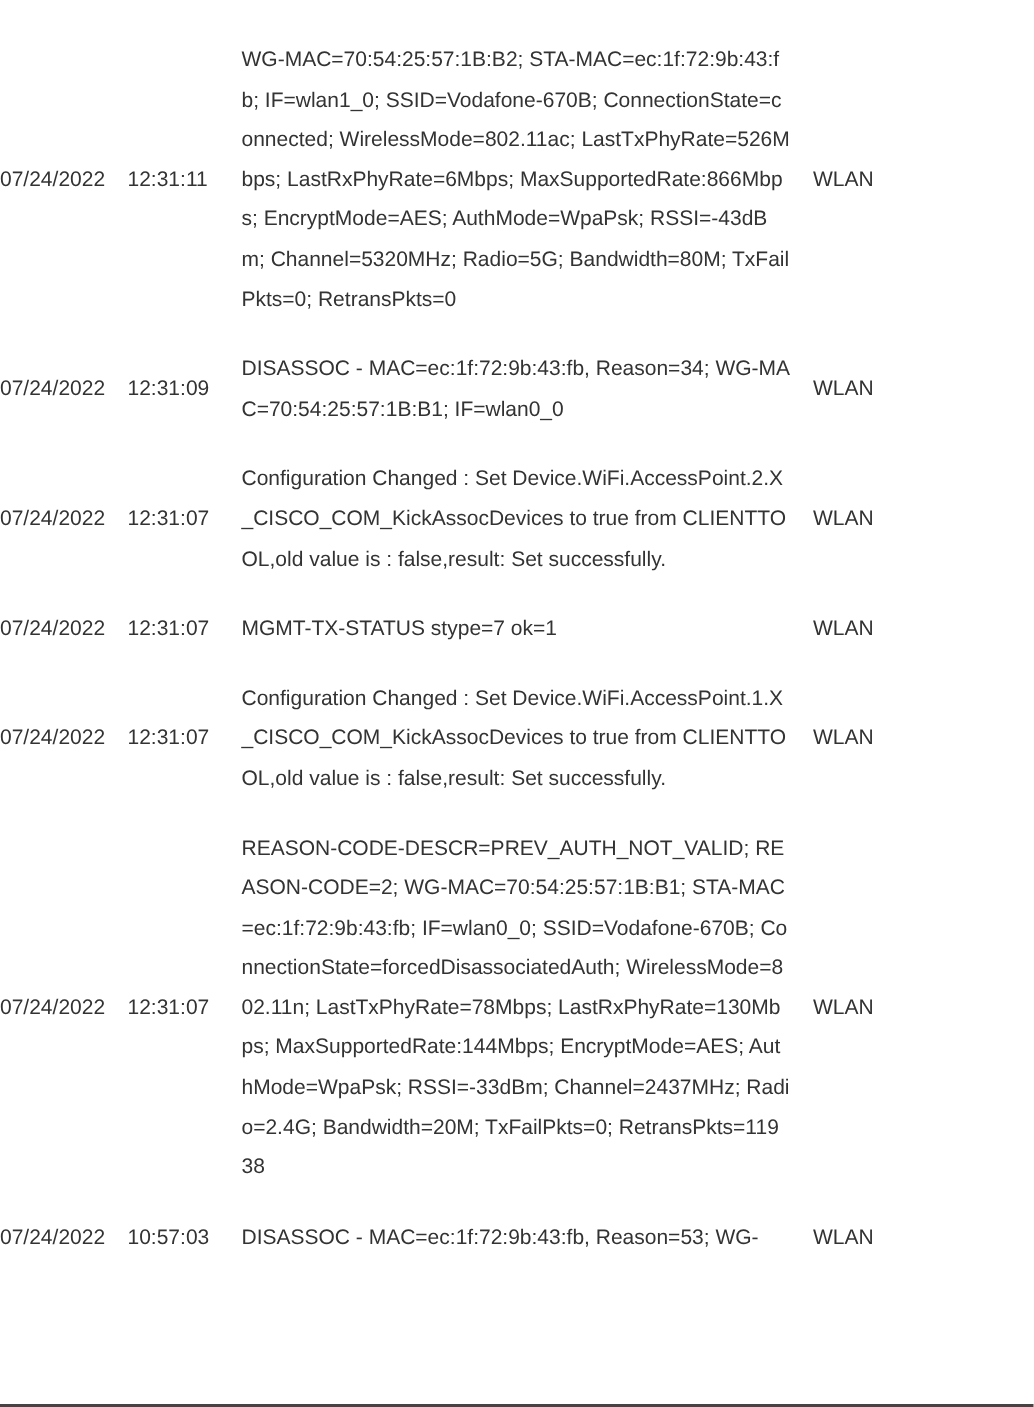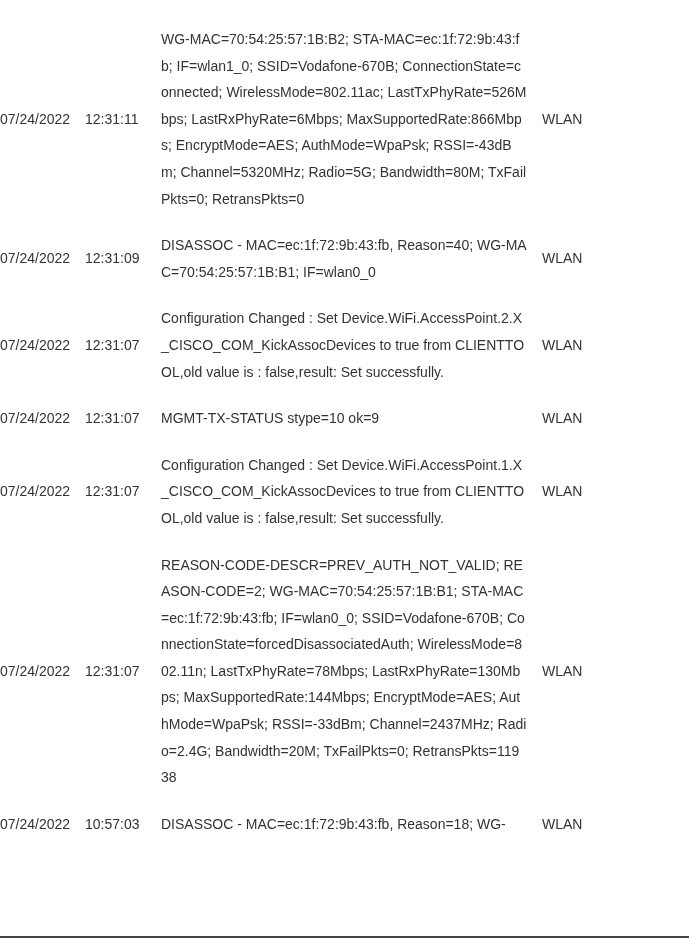--- a/index.html
+++ b/index.html
@@ -26,49 +26,49 @@
   <tbody>
     <tr class="row first-row">
       <td class="c-date-inner">07/24/2022</td>
       <td class="c-time">12:31:11</td>
       <td class="c-msg">WG-MAC=70:54:25:57:1B:B2; STA-MAC=ec:1f:72:9b:43:fb; IF=wlan1_0; SSID=Vodafone-670B; ConnectionState=connected; WirelessMode=802.11ac; LastTxPhyRate=526Mbps; LastRxPhyRate=6Mbps; MaxSupportedRate:866Mbps; EncryptMode=AES; AuthMode=WpaPsk; RSSI=-43dBm; Channel=5320MHz; Radio=5G; Bandwidth=80M; TxFailPkts=0; RetransPkts=0</td>
       <td class="c-type">WLAN</td>
     </tr>
     <tr class="row">
       <td class="c-date-inner">07/24/2022</td>
       <td class="c-time">12:31:09</td>
-      <td class="c-msg">DISASSOC - MAC=ec:1f:72:9b:43:fb, Reason=40; WG-MAC=70:54:25:57:1B:B1; IF=wlan0_0</td>
+      <td class="c-msg">DISASSOC - MAC=ec:1f:72:9b:43:fb, Reason=34; WG-MAC=70:54:25:57:1B:B1; IF=wlan0_0</td>
       <td class="c-type">WLAN</td>
     </tr>
     <tr class="row">
       <td class="c-date-inner">07/24/2022</td>
       <td class="c-time">12:31:07</td>
       <td class="c-msg">Configuration Changed : Set Device.WiFi.AccessPoint.2.X_CISCO_COM_KickAssocDevices to true from CLIENTTOOL,old value is : false,result: Set successfully.</td>
       <td class="c-type">WLAN</td>
     </tr>
     <tr class="row">
       <td class="c-date-inner">07/24/2022</td>
       <td class="c-time">12:31:07</td>
-      <td class="c-msg">MGMT-TX-STATUS stype=10 ok=9</td>
+      <td class="c-msg">MGMT-TX-STATUS stype=7 ok=1</td>
       <td class="c-type">WLAN</td>
     </tr>
     <tr class="row">
       <td class="c-date-inner">07/24/2022</td>
       <td class="c-time">12:31:07</td>
       <td class="c-msg">Configuration Changed : Set Device.WiFi.AccessPoint.1.X_CISCO_COM_KickAssocDevices to true from CLIENTTOOL,old value is : false,result: Set successfully.</td>
       <td class="c-type">WLAN</td>
     </tr>
     <tr class="row">
       <td class="c-date-inner">07/24/2022</td>
       <td class="c-time">12:31:07</td>
       <td class="c-msg">REASON-CODE-DESCR=PREV_AUTH_NOT_VALID; REASON-CODE=2; WG-MAC=70:54:25:57:1B:B1; STA-MAC=ec:1f:72:9b:43:fb; IF=wlan0_0; SSID=Vodafone-670B; ConnectionState=forcedDisassociatedAuth; WirelessMode=802.11n; LastTxPhyRate=78Mbps; LastRxPhyRate=130Mbps; MaxSupportedRate:144Mbps; EncryptMode=AES; AuthMode=WpaPsk; RSSI=-33dBm; Channel=2437MHz; Radio=2.4G; Bandwidth=20M; TxFailPkts=0; RetransPkts=11938</td>
       <td class="c-type">WLAN</td>
     </tr>
     <tr class="row">
       <td class="c-date-inner">07/24/2022</td>
       <td class="c-time">10:57:03</td>
-      <td class="c-msg">DISASSOC - MAC=ec:1f:72:9b:43:fb, Reason=18; WG-</td>
+      <td class="c-msg">DISASSOC - MAC=ec:1f:72:9b:43:fb, Reason=53; WG-</td>
       <td class="c-type">WLAN</td>
     </tr>
   </tbody>
 </table>
 
 <div class="bottom-border"></div>
 
 </body></html>

